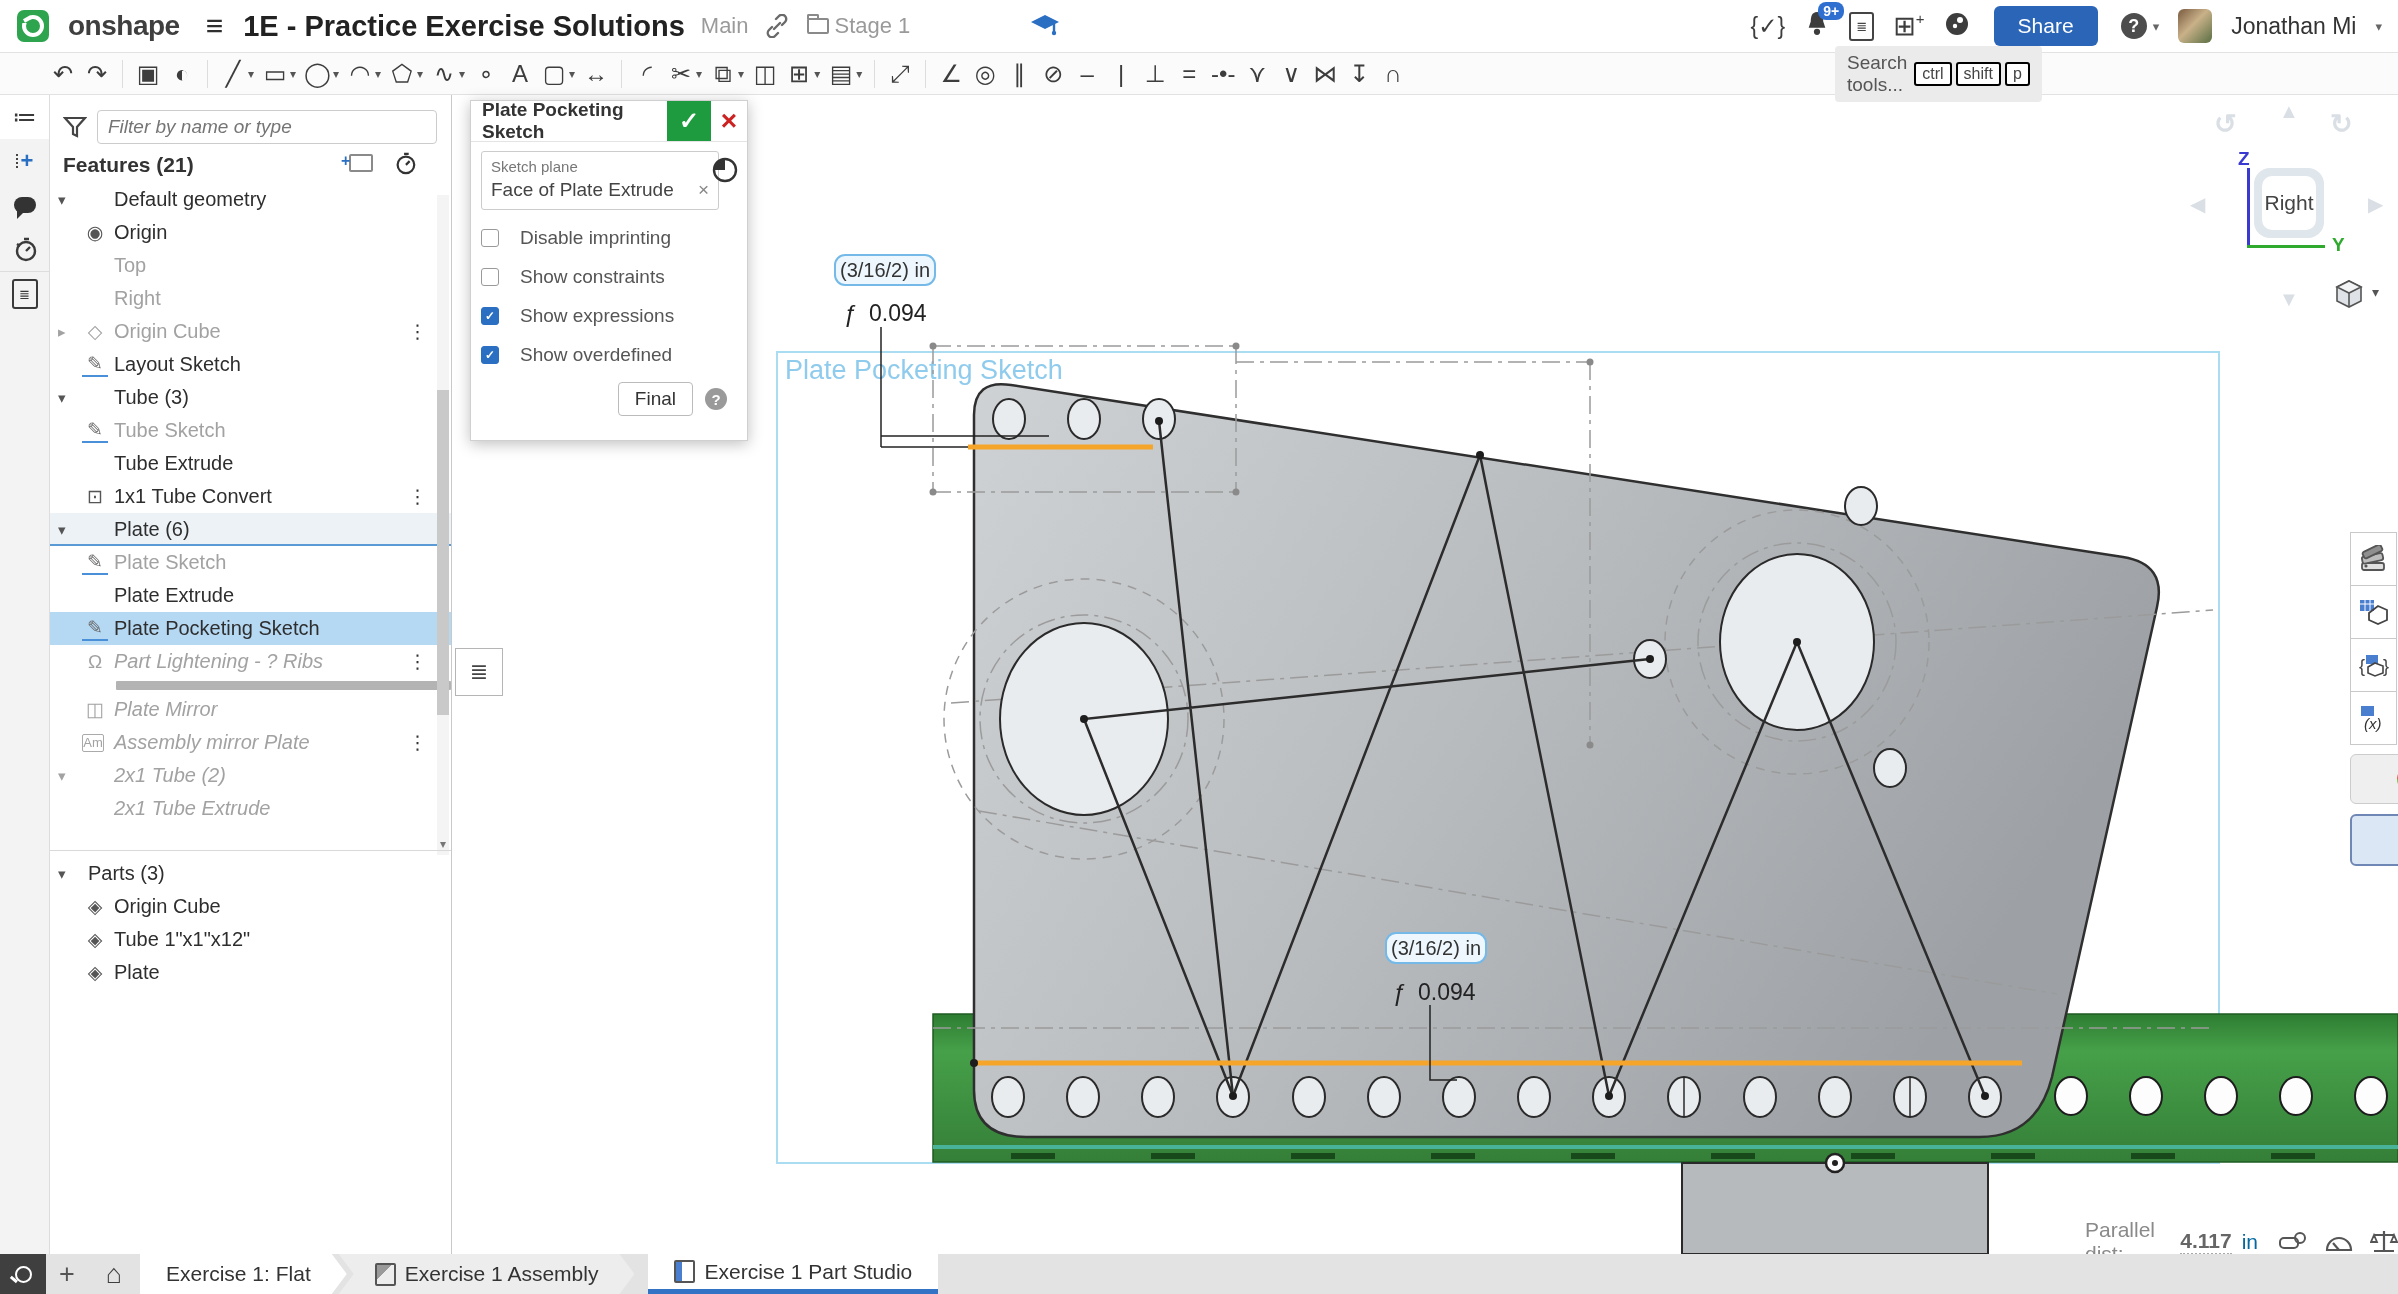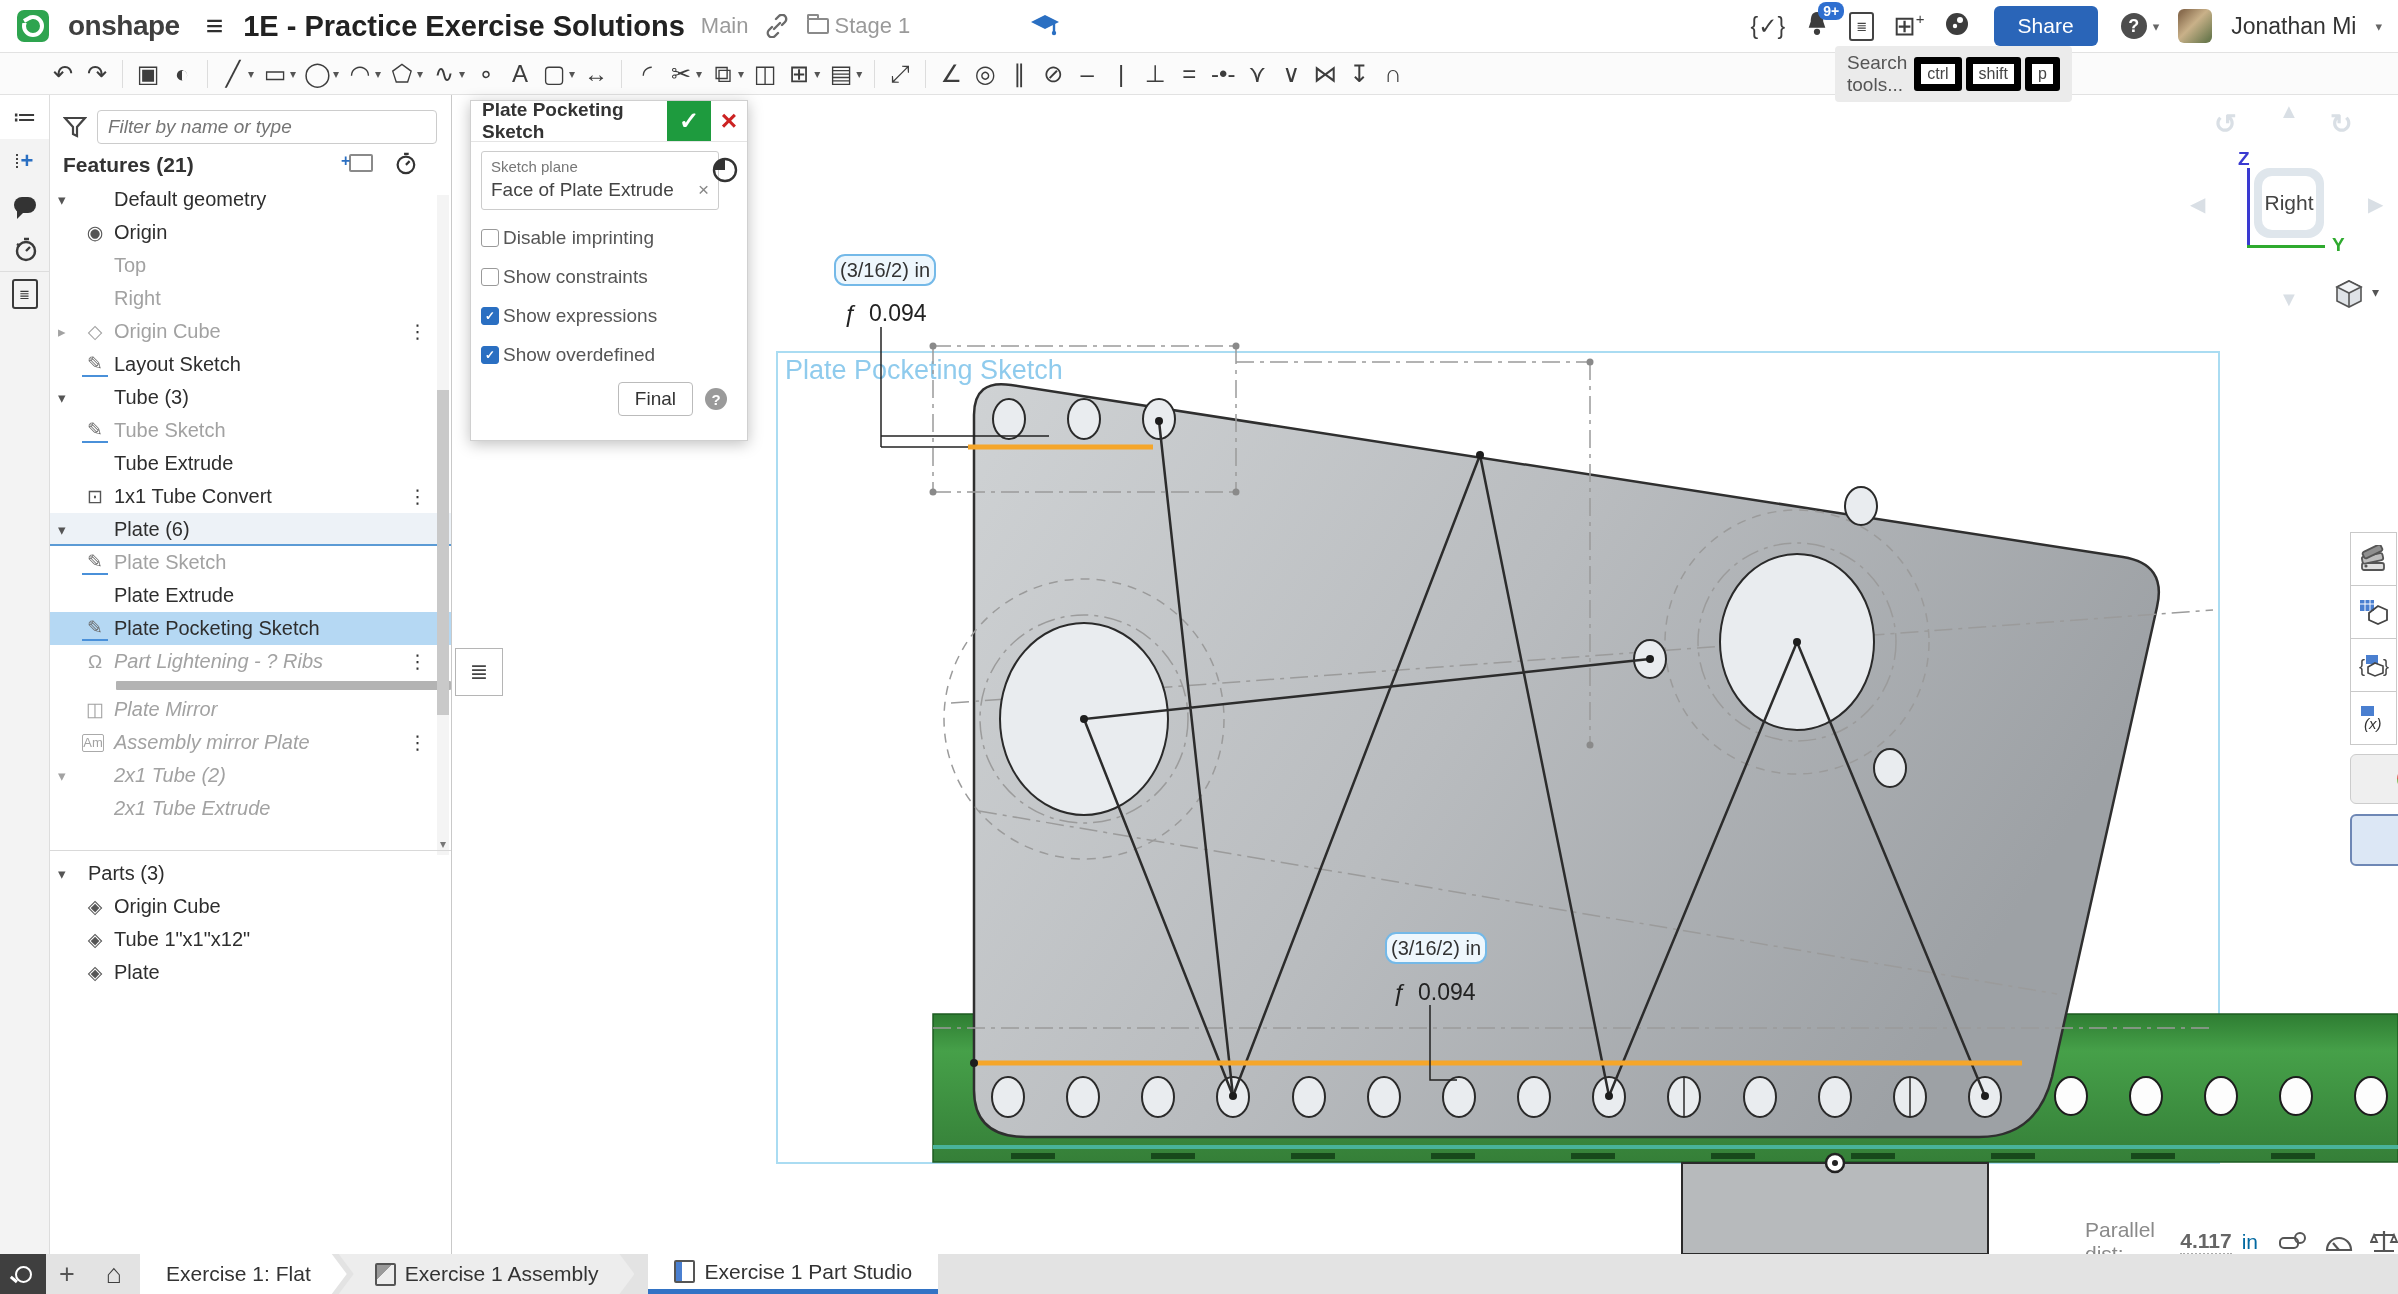--- a/index.html
+++ b/index.html
@@ -27,21 +27,21 @@
   .checklist-ico{display:inline-flex;width:21px;height:25px;border:2.5px solid #444;border-radius:3px;align-items:center;justify-content:center;font-size:13px;color:#444;}
   
   .toolbar{position:absolute;left:0;top:53px;width:2398px;height:42px;background:#fbfbfb;border-bottom:1px solid #e2e2e2;display:flex;align-items:center;padding-left:46px;box-sizing:border-box;z-index:29;}
   .tbi{display:flex;align-items:center;margin:0 4px;}
   .tbi .glyph{font-size:24px;color:#3d3d3d;min-width:26px;text-align:center;}
   .tbi .caret{display:none;font-size:12px;color:#555;margin-left:2px;}
   .tbi.has-caret .caret{display:inline;}
   .tbi.group{border-left:1px solid #ddd;padding-left:12px;margin-left:8px;}
   .search-tools{margin-left:auto;margin-right:358px;background:#ebebeb;border-radius:4px;display:flex;align-items:center;gap:7px;padding:6px 12px;}
   .search-tools .st-label{font-size:19px;color:#555;}
-  .kbd{background:#fff;border:7px solid #000000;border-radius:3px;font-size:16px;color:#444;padding:1px 6px;}
+  .kbd{background:#fff;border:2px solid #000000;border-radius:3px;font-size:16px;color:#444;padding:1px 6px;}
   
   .leftrail{position:absolute;left:0;top:95px;width:49px;bottom:40px;background:#f3f3f3;border-right:1px solid #ddd;z-index:25;}
   .rail-cell{width:49px;height:44px;display:flex;align-items:center;justify-content:center;color:#3a3a3a;}
   .rail-cell.active{background:#fff;}
   .rail-cell.divided{border-bottom:1px solid #ddd;}
   .rail-glyph{font-size:24px;}
   .rail-plus{font-size:22px;font-weight:700;color:#2a6fc2;border-left:2px dotted #444;padding-left:3px;line-height:14px;}
   .bubble{width:22px;height:16px;background:#333;border-radius:8px;position:relative;}
   .bubble::after{content:"";position:absolute;left:3px;bottom:-6px;border:5px solid transparent;border-top-color:#333;border-left-color:#333;}
   .boxlist{width:22px;height:26px;border:2.5px solid #3a3a3a;border-radius:3px;display:flex;align-items:center;justify-content:center;font-size:13px;}
@@ -80,21 +80,21 @@
   .dlg-title{flex:1;display:flex;align-items:center;padding-left:11px;font-size:19px;font-weight:700;color:#333;}
   .dlg-ok{width:44px;background:#1e9b3e;color:#fff;display:flex;align-items:center;justify-content:center;font-size:24px;font-weight:700;}
   .dlg-close{width:36px;display:flex;align-items:center;justify-content:center;color:#c22;font-size:28px;font-weight:700;}
   .dlg-body{padding:9px 10px 12px 10px;position:relative;}
   .fieldbox{border:1px solid #ccc;border-radius:3px;width:218px;padding:6px 9px 8px 9px;}
   .fieldbox .flab{font-size:15px;color:#777;}
   .fieldbox .fval-row{display:flex;align-items:center;margin-top:4px;}
   .fieldbox .fval{flex:1;font-size:19px;color:#444;}
   .fieldbox .fclear{color:#888;font-size:19px;}
   .clockico{position:absolute;right:8px;top:14px;}
-  .chk-row{display:flex;align-items:center;margin-top:17px;gap:4px;}
+  .chk-row{display:flex;align-items:center;margin-top:17px;gap:21px;}
   .chk{width:16px;height:16px;border:1.5px solid #9a9a9a;border-radius:3px;background:#fff;display:flex;align-items:center;justify-content:center;}
   .chk-row.checked .chk{background:#2a6fc2;border-color:#2a6fc2;color:#fff;font-size:12px;font-weight:700;}
   .chk-row.checked .chk::before{content:"✓";}
   .chk-label{font-size:19px;color:#555;}
   .dlg-foot{display:flex;align-items:center;justify-content:flex-end;gap:12px;padding:16px 10px 12px 0;}
   .final-btn{border:1px solid #bbb;border-radius:4px;background:#fff;font-size:19px;color:#333;padding:5px 16px;}
   .qmark{width:22px;height:22px;border-radius:50%;background:#9a9a9a;color:#fff;font-size:15px;font-weight:700;display:flex;align-items:center;justify-content:center;}
   
   .canvas{position:absolute;left:451px;top:95px;width:1947px;height:1159px;background:#fff;z-index:1;}
   svg text{font-family:"Liberation Sans",sans-serif;}

